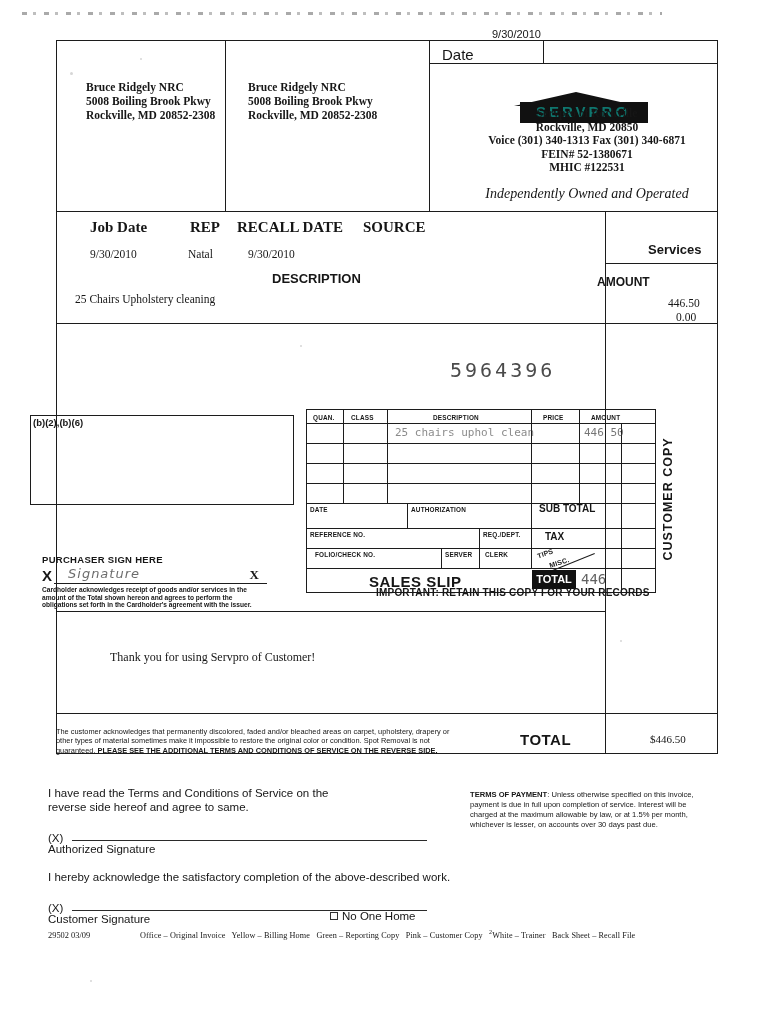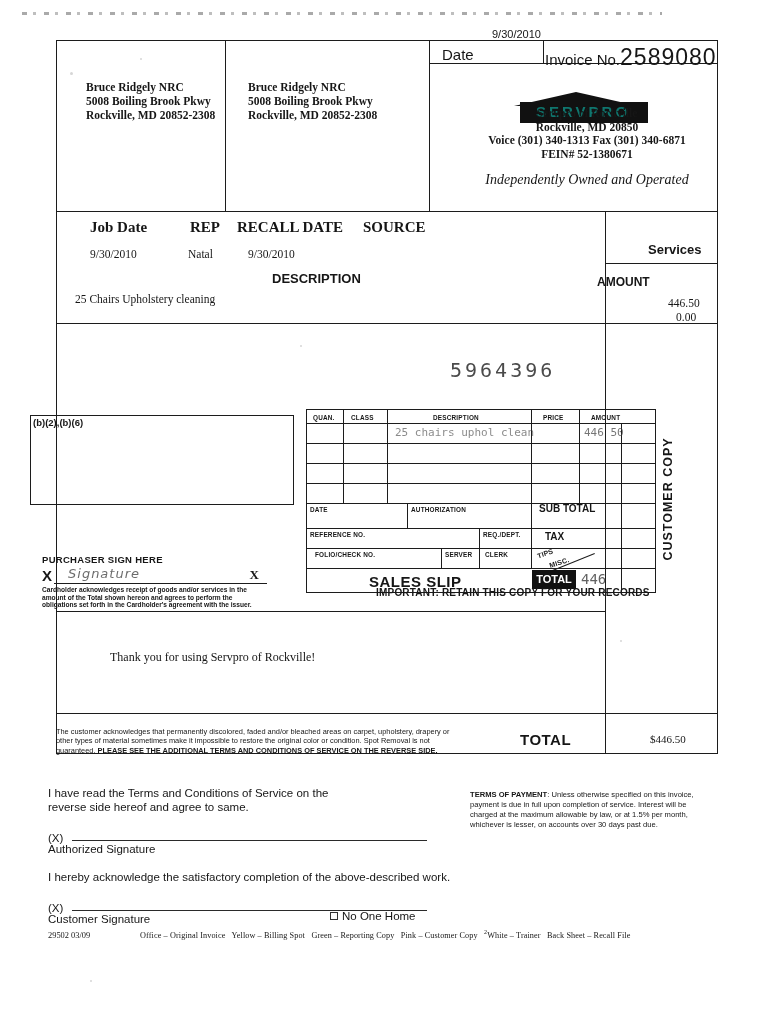--- a/index.html
+++ b/index.html
@@ -124,23 +124,20 @@
     <div class="hline" style="left:0;top:170px;width:660px;"></div>
     <div class="vline" style="left:548px;top:170px;height:542px;"></div>
     <div class="hline" style="left:548px;top:222px;width:112px;"></div>
     <div class="hline" style="left:0;top:282px;width:660px;"></div>
     <div class="hline" style="left:0;top:570px;width:548px;"></div>
     <div class="hline" style="left:0;top:672px;width:660px;"></div>
   </div>
 
   <div class="cell t-dateval">9/30/2010</div>
   <div class="cell t-date">Date</div>
-  <div class="cell t-inv">
-    <span>Invoice No.</span><span class="t-invno">2589080</span>
-  </div>
 
   <div class="addr a1">
     <div>Bruce Ridgely NRC</div>
     <div>5008 Boiling Brook Pkwy</div>
     <div>Rockville, MD 20852-2308</div>
   </div>
   <div class="addr a2">
     <div>Bruce Ridgely NRC</div>
     <div>5008 Boiling Brook Pkwy</div>
     <div>Rockville, MD 20852-2308</div>
@@ -149,20 +146,21 @@
   <div class="logo">
     <div class="roofwide"></div>
     <div class="logobar" style="left:20px;top:14px;width:128px;"></div>
     <div class="logotext" style="left:36px;top:15px;">SERVPRO</div>
   </div>
   <div class="co l1">
     <div>Servpro of Rockville</div>
     <div>Rockville, MD 20850</div>
     <div>Voice (301) 340-1313  Fax (301) 340-6871</div>
     <div>FEIN# 52-1380671</div>
+    <div>MHIC #122531</div>
     <div class="italic" style="margin-top:12px;">Independently Owned and Operated</div>
   </div>
 
   <div class="hdrlbl" style="left:90px;top:219px;">Job Date</div>
   <div class="hdrlbl" style="left:190px;top:219px;">REP</div>
   <div class="hdrlbl" style="left:237px;top:219px;">RECALL DATE</div>
   <div class="hdrlbl" style="left:363px;top:219px;">SOURCE</div>
   <div class="hdrlbl sansb" style="left:648px;top:242px;font-size:13px;">Services</div>
 
   <div class="val" style="left:90px;top:248px;">9/30/2010</div>
@@ -244,21 +242,21 @@
     <div class="totalbox" style="left:225px;top:160px;width:44px;height:19px;line-height:19px;">TOTAL</div>
     <div class="hwrite" style="position:absolute;left:274px;top:161px;font-size:14px;">446</div>
   </div>
 
   <div class="custcopy">
     <span>CUSTOMER COPY</span>
   </div>
 
   <div class="retain">IMPORTANT: RETAIN THIS COPY FOR YOUR RECORDS</div>
 
-  <div class="thanks">Thank you for using Servpro of Rockville!</div>
+  <div class="thanks">Thank you for using Servpro of Customer!</div>
 
   <div class="disc">
     <span>The customer acknowledges that permanently discolored, faded and/or bleached areas on carpet, upholstery, drapery or other types of material sometimes make it impossible to restore the original color or condition.  Spot Removal is not guaranteed. </span><b>PLEASE SEE THE ADDITIONAL TERMS AND CONDITIONS OF SERVICE ON THE REVERSE SIDE.</b>
   </div>
   <div class="tot-lbl">TOTAL</div>
   <div class="tot-val">$446.50</div>
 
   <div class="agree">I have read the Terms and Conditions of Service on the reverse side hereof and agree to same.</div>
   <div class="terms">
     <b>TERMS OF PAYMENT</b><span>: Unless otherwise specified on this invoice, payment is due in full upon completion of service.  Interest will be charged at the maximum allowable by law, or at 1.5% per month, whichever is lesser, on accounts over 30 days past due.</span>
@@ -279,21 +277,21 @@
   </div>
 
   <div class="noh">
     <span class="box"></span><span>No One Home</span>
   </div>
 
   <div class="footer">
     <span class="code">29502  03/09</span>
     <span class="legend">
       <span>Office – Original Invoice</span>&nbsp;&nbsp;
-      <span>Yellow – Billing Spot</span>&nbsp;&nbsp;
+      <span>Yellow – Billing Home</span>&nbsp;&nbsp;
       <span>Green – Reporting Copy</span>&nbsp;&nbsp;
       <span>Pink – Customer Copy</span>&nbsp;&nbsp;
       <sup>2</sup><span>White – Trainer</span>&nbsp;&nbsp;
       <span>Back Sheet – Recall File</span>
     </span>
   </div>
 
 </div>
 
 </body></html>

